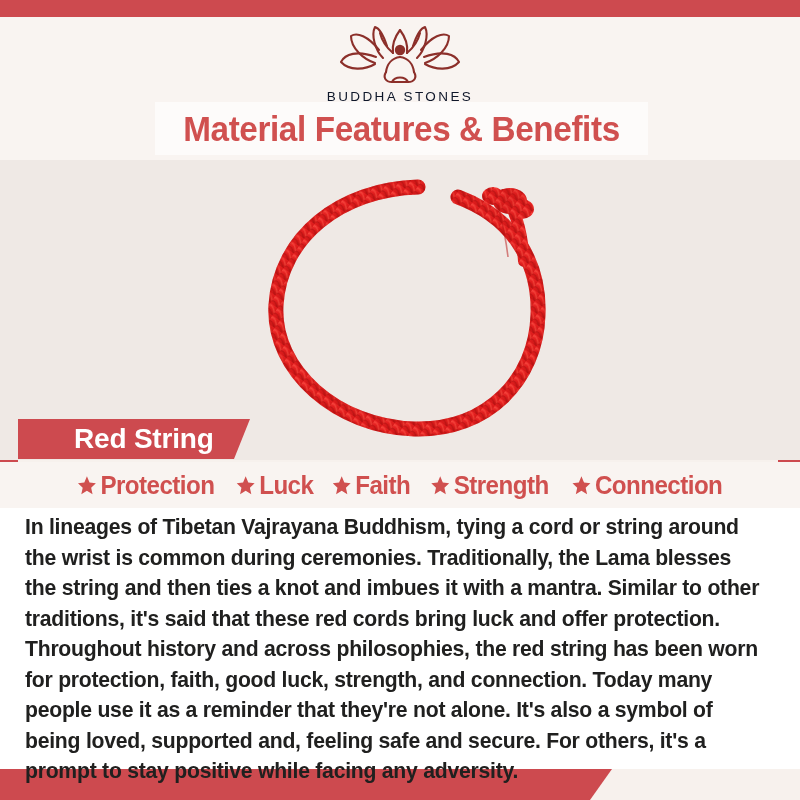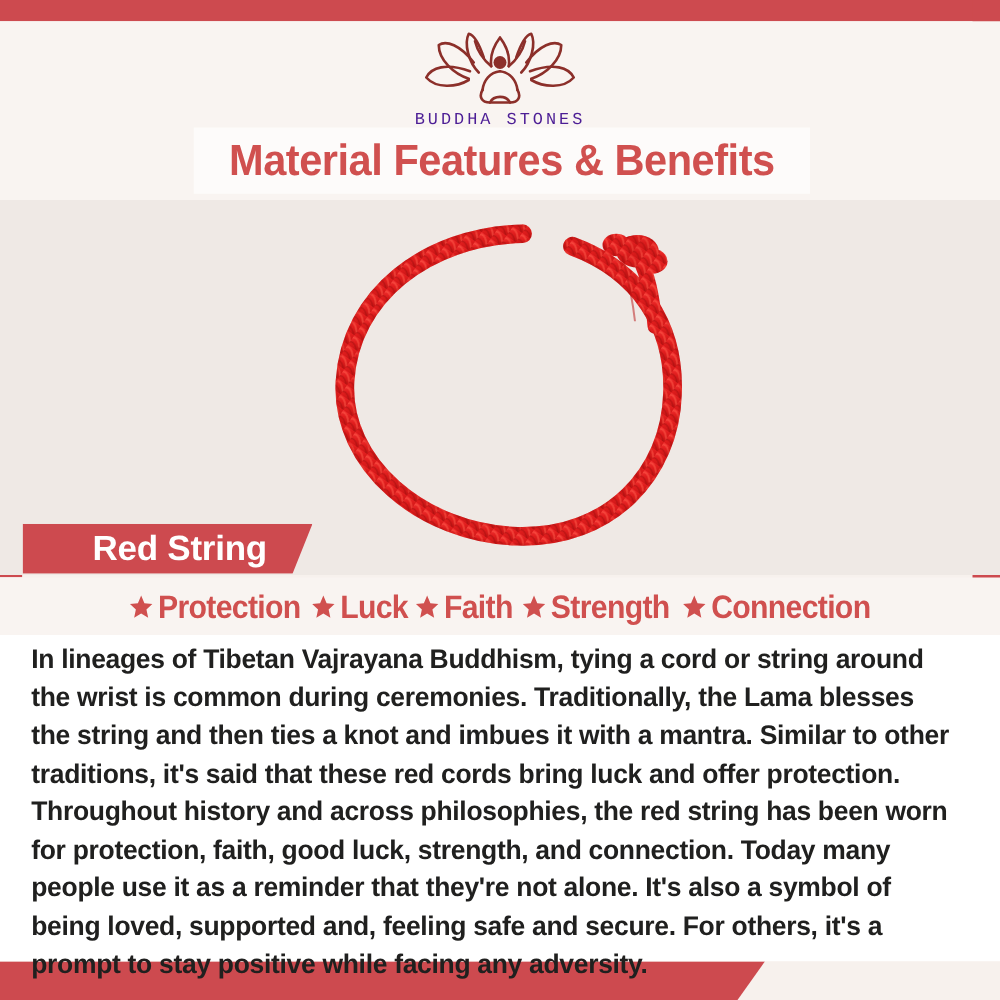--- a/index.html
+++ b/index.html
@@ -59,24 +59,24 @@
   }
   .logo-mark {
     display: block;
     margin: 0 auto;
     width: 130px;
     height: 62px;
   }
   .logo-text {
     display: block;
     margin-top: 3px;
-    font-family: Liberation Mono, monospace;
+    font-family: Liberation Sans, sans-serif;
     font-size: 13.5px;
     letter-spacing: 2.4px;
-    color: #4c1d95;
+    color: #0f172a;
     font-weight: 400;
   }
   .title-band {
     position: absolute;
     left: 155px; top: 102px;
     width: 493px; height: 53px;
     background: #fdfbfa;
   }
   .title-text {
     position: absolute;
@@ -134,20 +134,21 @@
     width: 800px; height: 46px;
     background: #f9f4f1;
   }
   .benefits-row {
     position: absolute;
     left: 0; top: 462px;
     width: 800px; height: 46px;
     display: flex;
     align-items: center;
     justify-content: center;
+    gap: 13px;
   }
   .benefit {
     display: flex;
     align-items: center;
     gap: 4px;
     font-size: 26px;
     font-weight: 700;
     color: #d0504f;
     letter-spacing: -0.6px;
     transform: scaleX(0.93);

